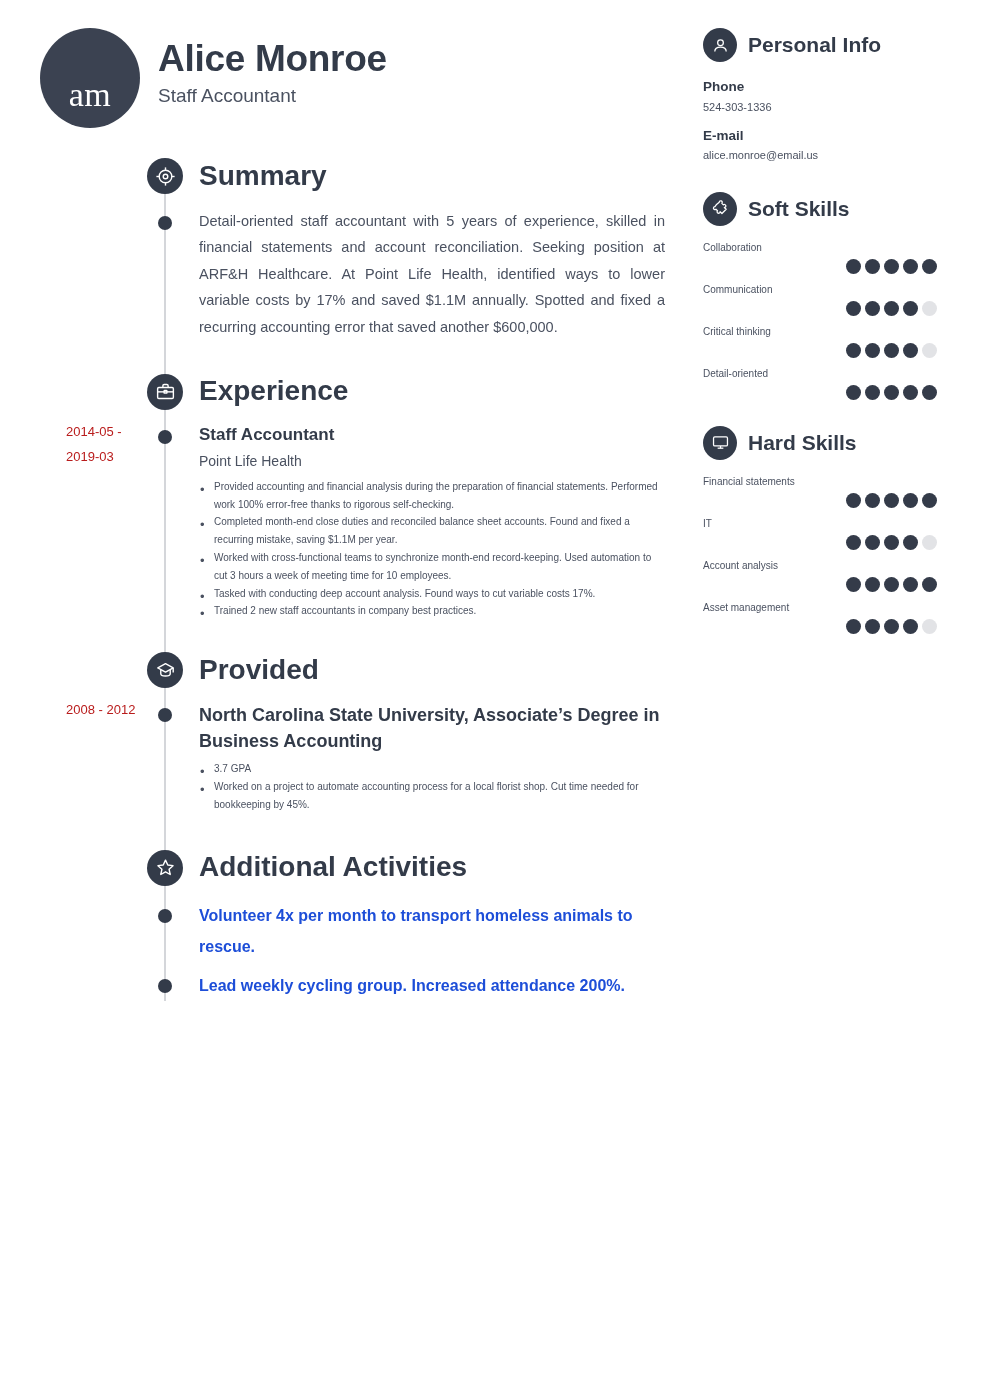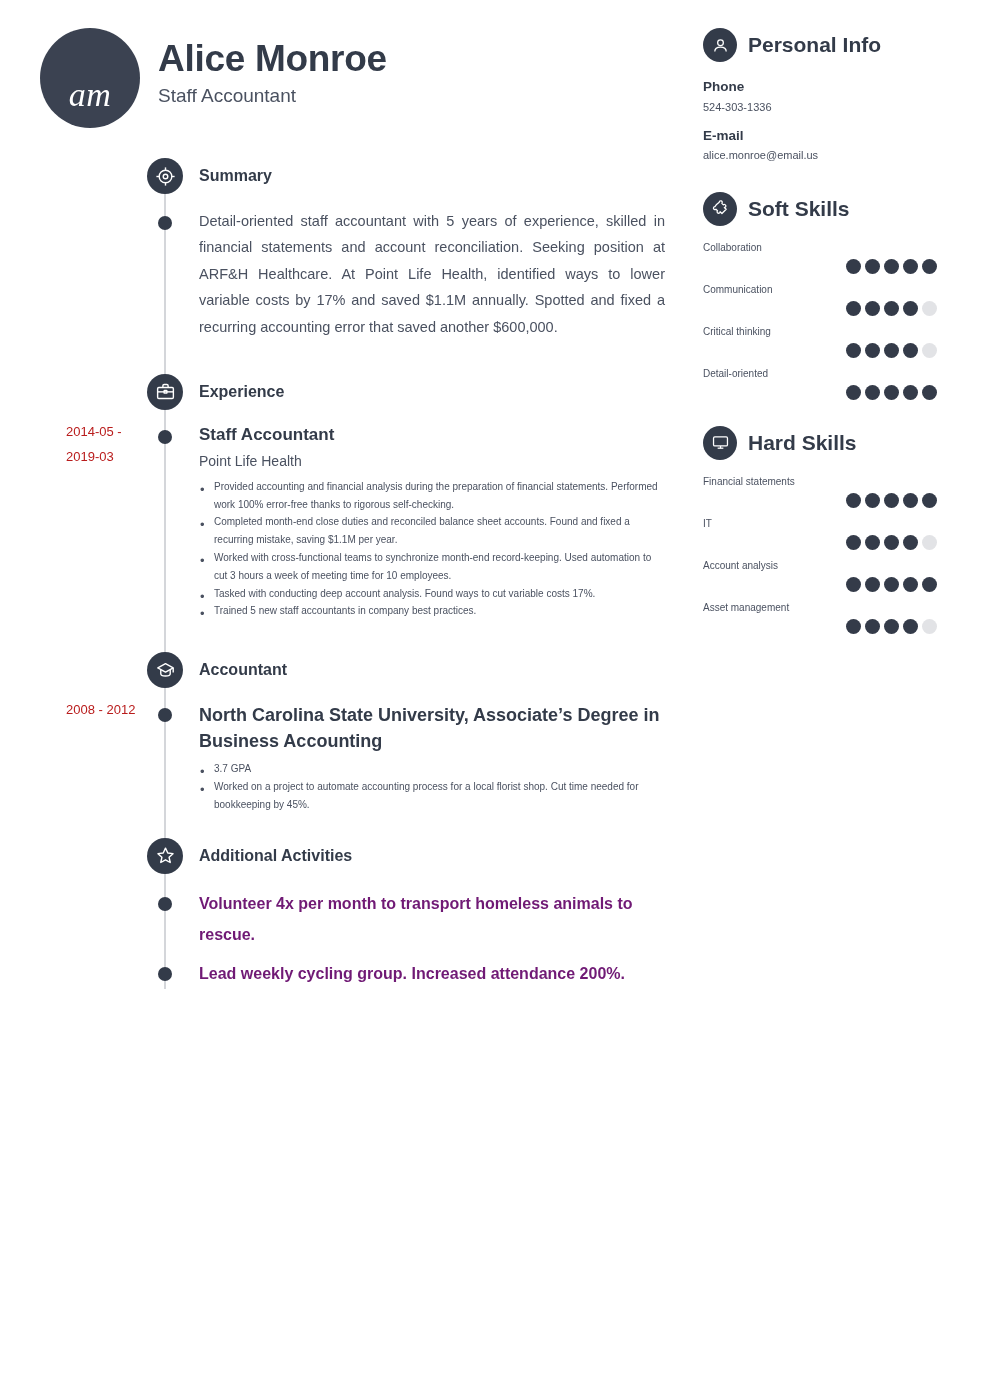--- a/index.html
+++ b/index.html
@@ -31,21 +31,20 @@
     background: #3b4251;
     position: relative; flex: 0 0 auto;
   }
   .avatar-initials {
     position: absolute;
     left: 0; right: 0;
     bottom: 16px;
     text-align: center;
     color: #ffffff;
     font-family: "Liberation Serif", serif;
-    font-style: italic;
     font-size: 34px;
     line-height: 1;
     letter-spacing: 0.5px;
   }
   .header-text { padding-left: 18px; padding-top: 10px; }
   .full-name {
     font-size: 37px;
     font-weight: bold;
     color: #333b49;
     letter-spacing: -0.3px;
@@ -84,21 +83,21 @@
     left: 107px;
     width: 36px; height: 36px;
     border-radius: 50%;
     background: #333b49;
     display: flex; align-items: center; justify-content: center;
     z-index: 2;
   }
   .sec-icon svg { display: block; }
   .section-title {
     margin-left: 159px;
-    font-size: 16px;
+    font-size: 28px;
     font-weight: bold;
     color: #333b49;
     line-height: 1.1;
   }
 
   
   .entry { position: relative; margin-bottom: 4px; }
   .entry-dot {
     position: absolute;
     left: 118px;
@@ -150,21 +149,21 @@
     position: absolute;
     left: 1px;
     top: 0;
     color: #4a5160;
     font-size: 13px;
   }
 
   .activity-text {
     font-size: 16px;
     font-weight: bold;
-    color: #701a75;
+    color: #1d4ed8;
     line-height: 1.95;
   }
 
   
   .right-col {
     position: absolute;
     left: 703px; top: 28px;
     width: 262px;
   }
   .side-section { margin-bottom: 6px; }
@@ -277,38 +276,38 @@
           <div class="entry-dot" style="top:6px;"></div>
           <div class="entry-date" style="top:-4px;">2014-05 - 2019-03</div>
           <div class="entry-body">
             <div class="entry-title">Staff Accountant</div>
             <div class="entry-subtitle">Point Life Health</div>
             <ul class="bullets">
               <li>Provided accounting and financial analysis during the preparation of financial statements. Performed work 100% error-free thanks to rigorous self-checking.</li>
               <li>Completed month-end close duties and reconciled balance sheet accounts. Found and fixed a recurring mistake, saving $1.1M per year.</li>
               <li>Worked with cross-functional teams to synchronize month-end record-keeping. Used automation to cut 3 hours a week of meeting time for 10 employees.</li>
               <li>Tasked with conducting deep account analysis. Found ways to cut variable costs 17%.</li>
-              <li>Trained 5 new staff accountants in company best practices.</li>
+              <li>Trained 2 new staff accountants in company best practices.</li>
             </ul>
           </div>
         </div>
       </div>
 
       <div class="section">
         <div class="section-head">
           <div class="sec-icon">
             <svg width="21" height="21" viewBox="0 0 24 24" fill="none" stroke="#ffffff" stroke-width="1.6" stroke-linejoin="round">
               <path d="M12 4.2 3.2 9 12 13.8 20.8 9 12 4.2z"></path>
               <path d="M6.6 11v4.6c0 1.5 2.4 2.7 5.4 2.7s5.4-1.2 5.4-2.7V11"></path>
               <line x1="20.8" y1="9" x2="20.8" y2="14.4"></line>
             </svg>
           </div>
-          <div class="section-title">Accountant</div>
-        </div>
-        <div class="entry" style="margin-bottom:24px;">
+          <div class="section-title">Provided</div>
+        </div>
+        <div class="entry" style="margin-bottom:36px;">
           <div class="entry-dot" style="top:6px;"></div>
           <div class="entry-date" style="top:-4px;">2008 - 2012</div>
           <div class="entry-body">
             <div class="entry-title" style="font-size:18px;line-height:1.45;margin-bottom:6px;">North Carolina State University, Associate’s Degree in Business Accounting</div>
             <ul class="bullets">
               <li>3.7 GPA</li>
               <li>Worked on a project to automate accounting process for a local florist shop. Cut time needed for bookkeeping by 45%.</li>
             </ul>
           </div>
         </div>

